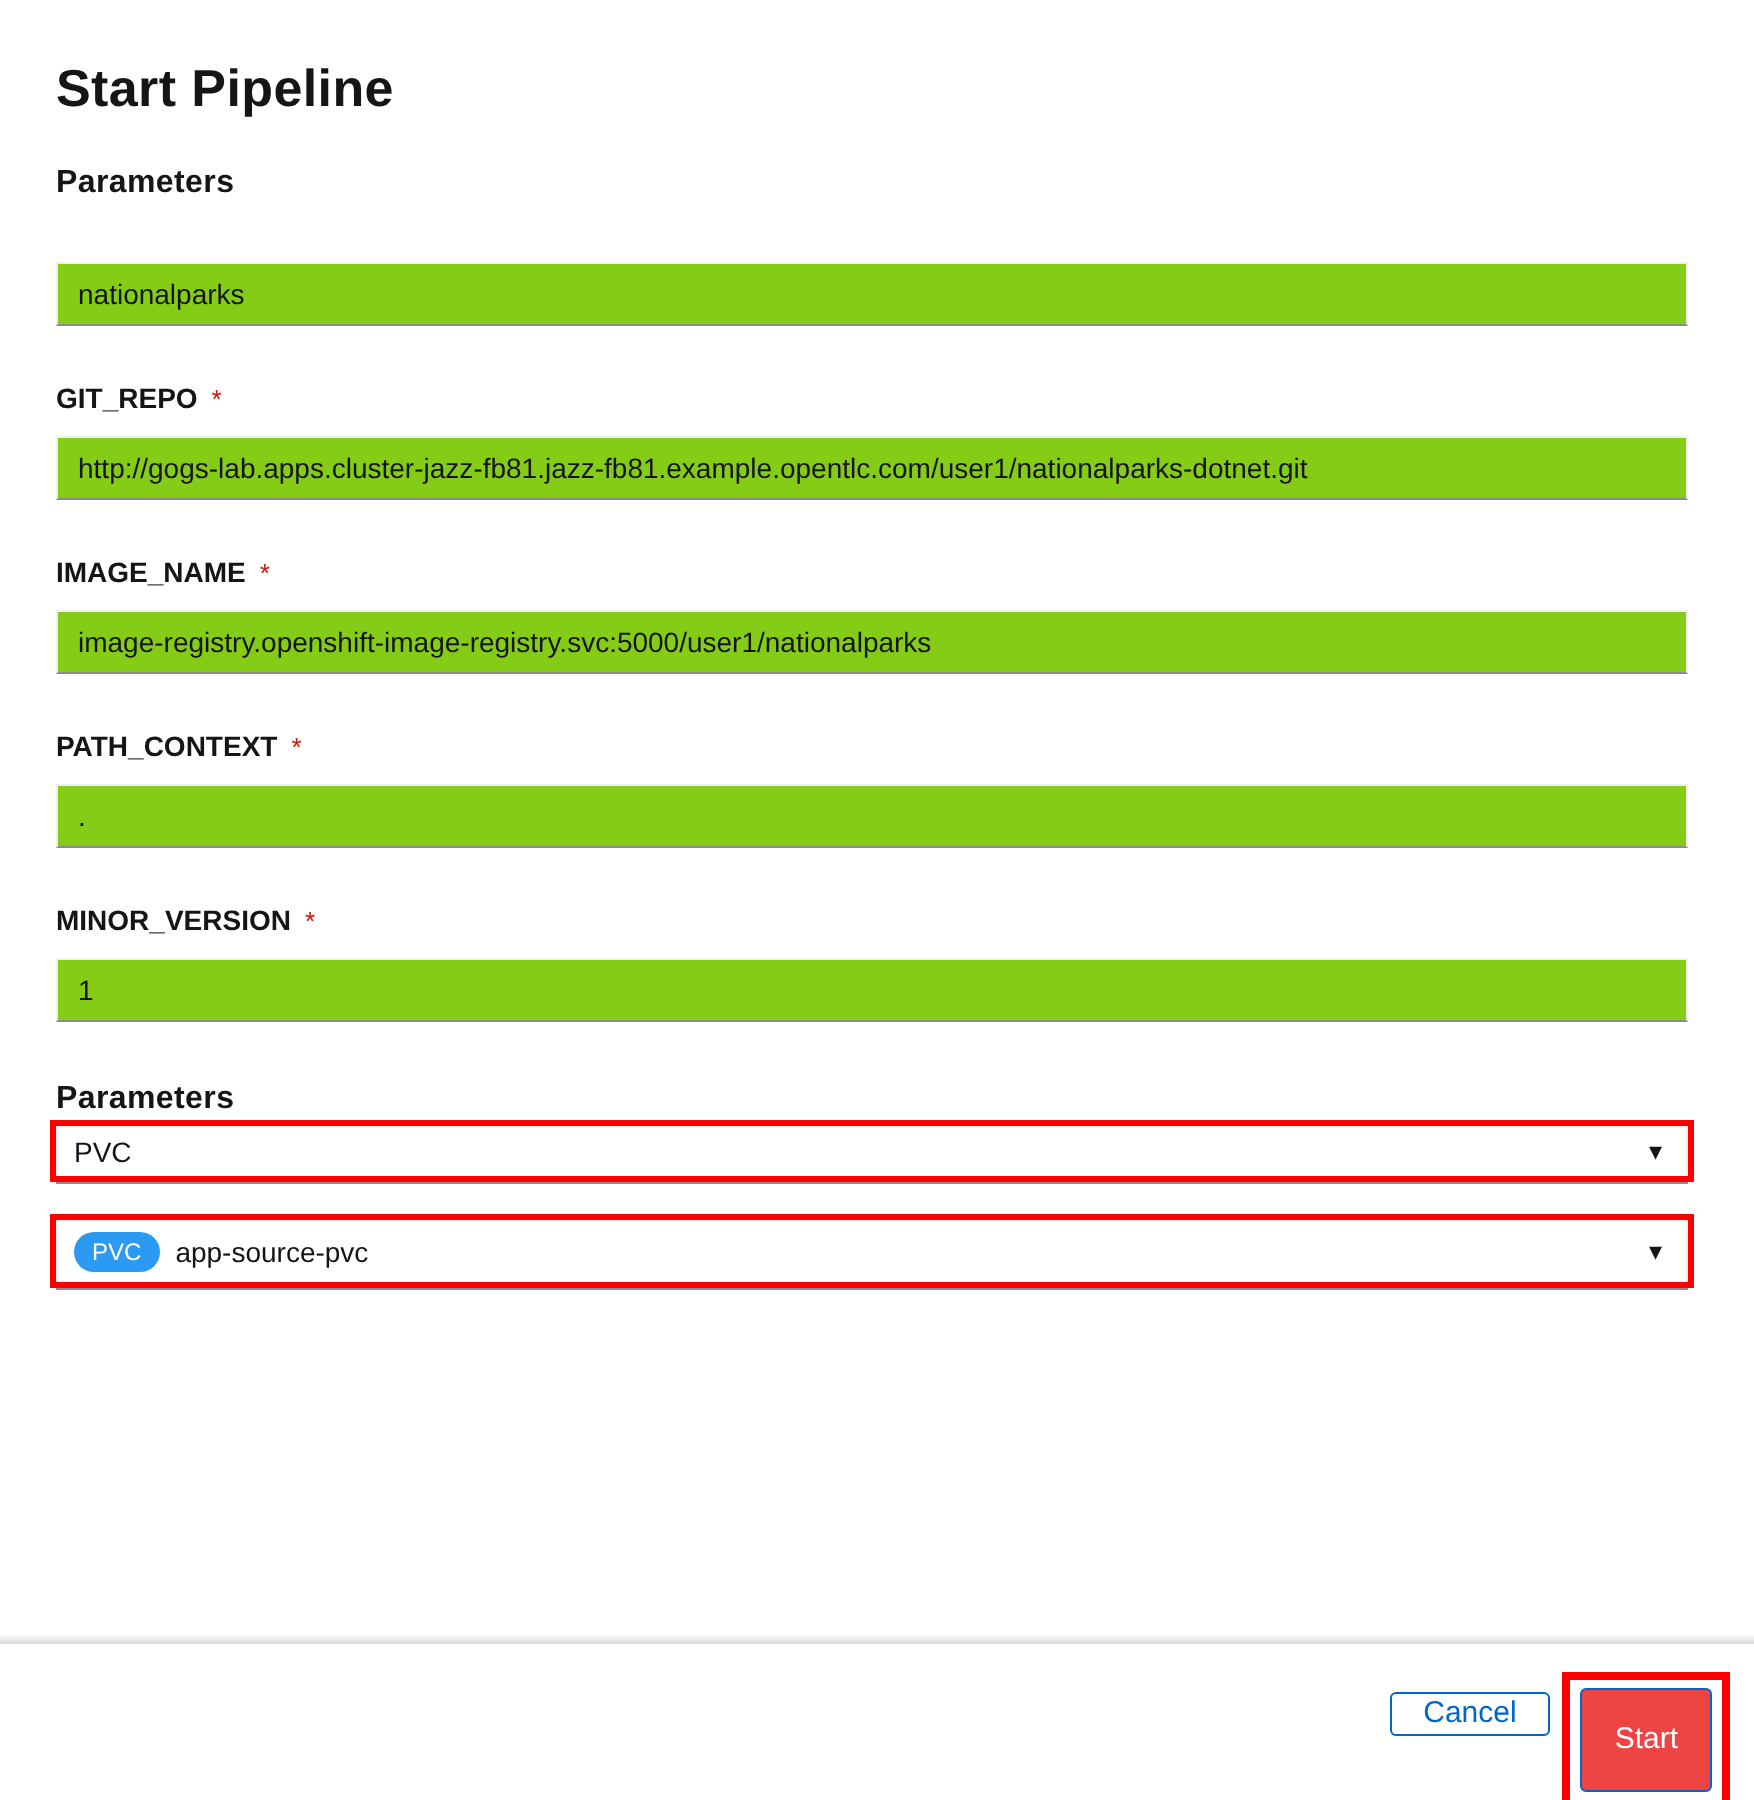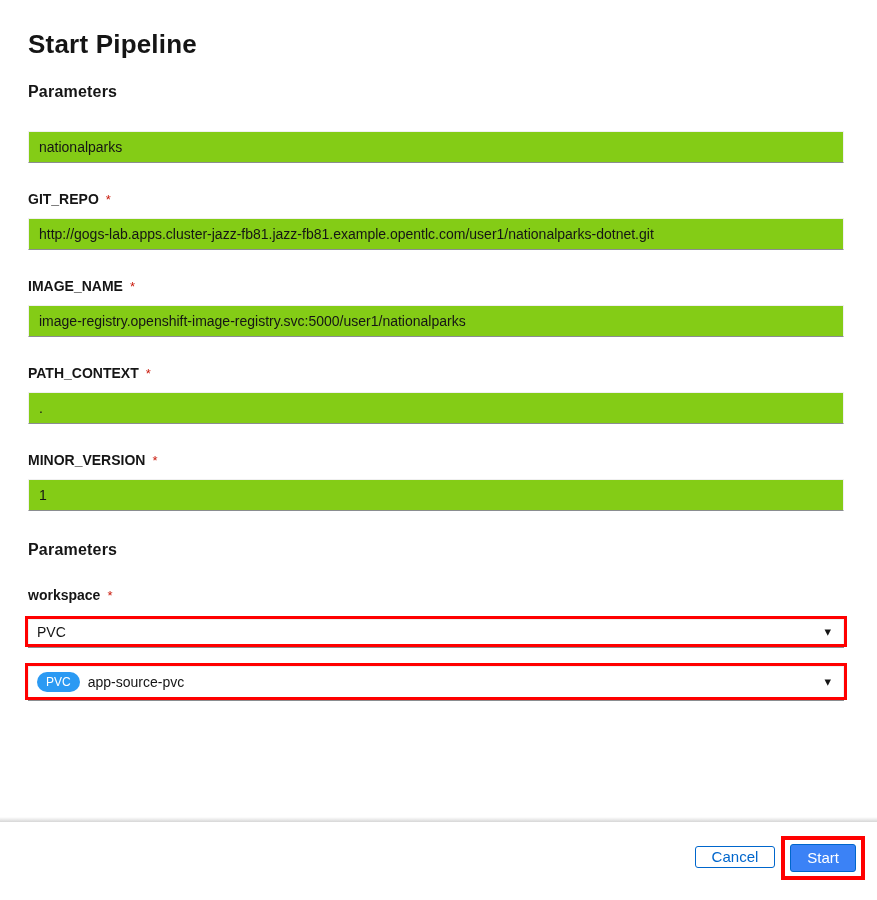--- a/index.html
+++ b/index.html
@@ -136,24 +136,24 @@
     background: #ffffff;
     color: #0066cc;
     border: 1px solid #0066cc;
   }
   .annotated-btn {
     border: 4px solid #ff0000;
     padding: 4px 5px;
     background: #fff;
   }
   .btn-start {
-    background: #3b82f6;
+    background: #ef4444;
     color: #ffffff;
     border: 1px solid #0066cc;
-    padding: 4px 16px;
+    padding: 16px 16px;
   }
 </style>
 </head>
 <body>
 
 <div class="page">
   <div class="content">
 
     <h1 class="page-title">Start Pipeline</h1>
 
@@ -183,21 +183,20 @@
 
       <div class="form-group">
         <label class="field-label"><span>MINOR_VERSION</span><span class="required">*</span></label>
         <input class="text-input" type="text" value="1" style="">
       </div>
 
     </div>
 
     <h2 class="section-title workspaces">Parameters</h2>
 
-    <label class="workspace-label"><span>workspace</span><span class="required">*</span></label>
 
     <div class="annotated-select">
       <div class="select-toggle">
         <span class="toggle-text">PVC</span>
         <span class="caret">▾</span>
       </div>
     </div>
     <div class="select-underline"></div>
 
     <div class="annotated-select second">

